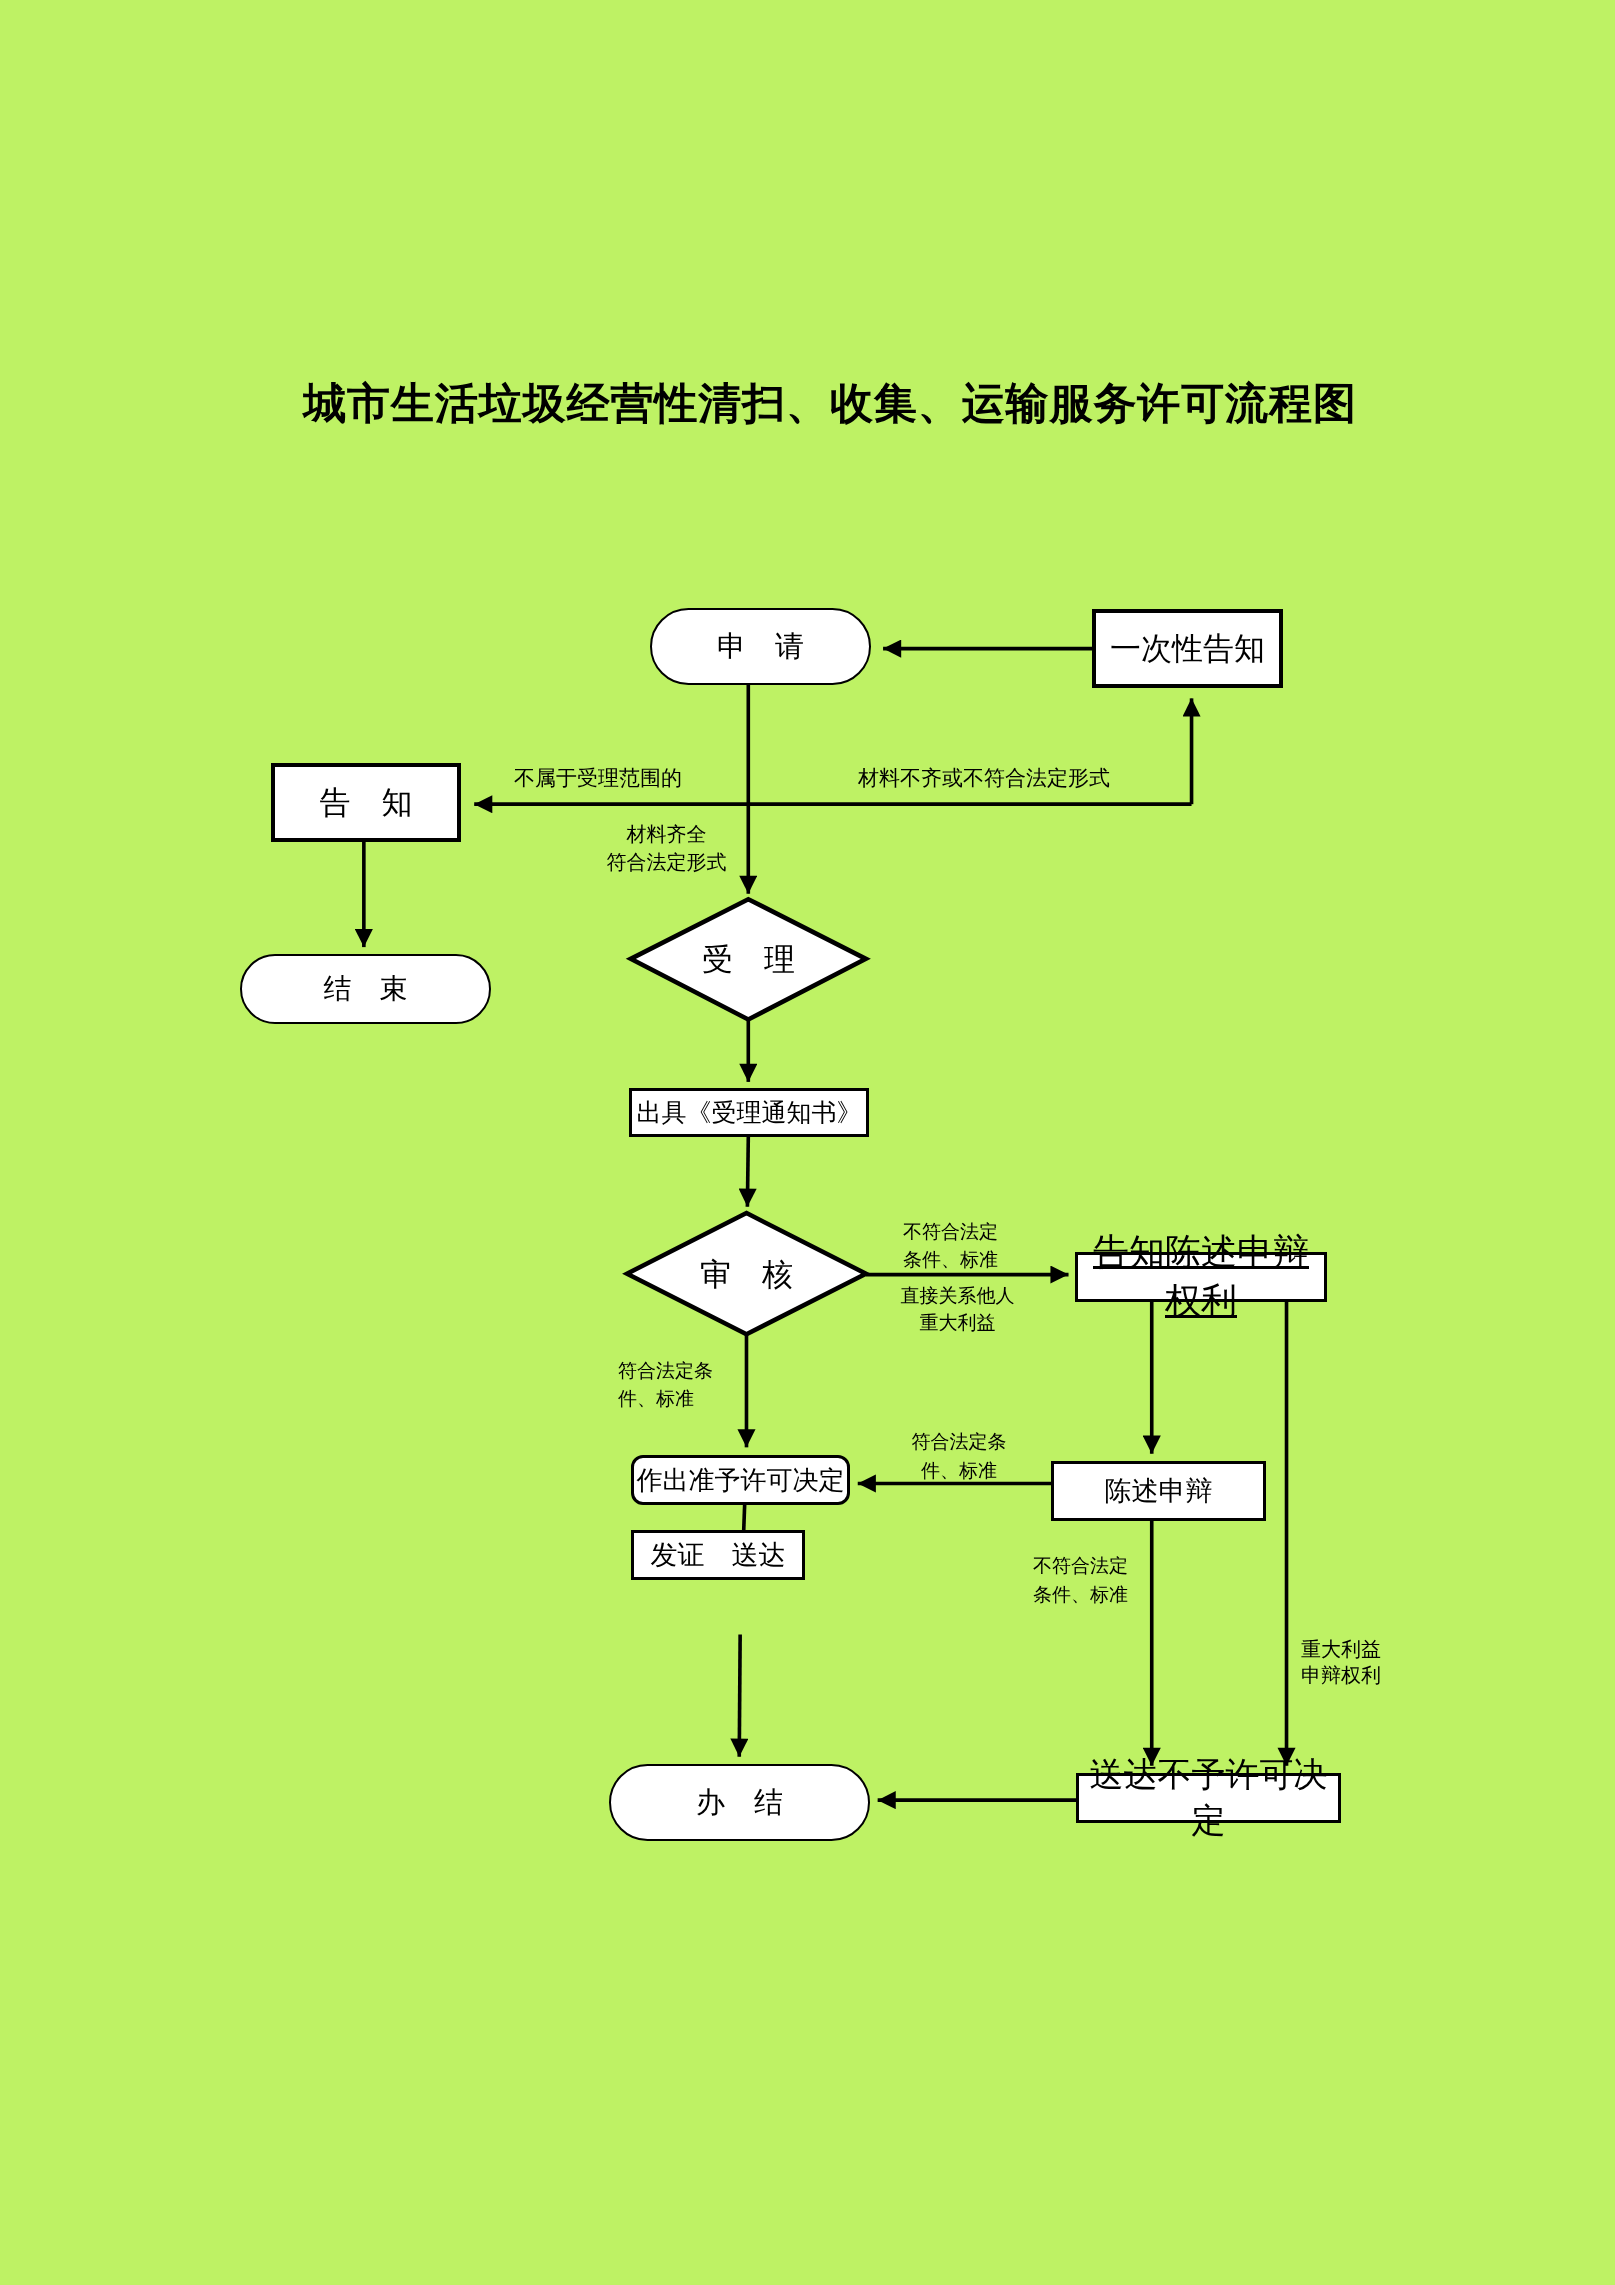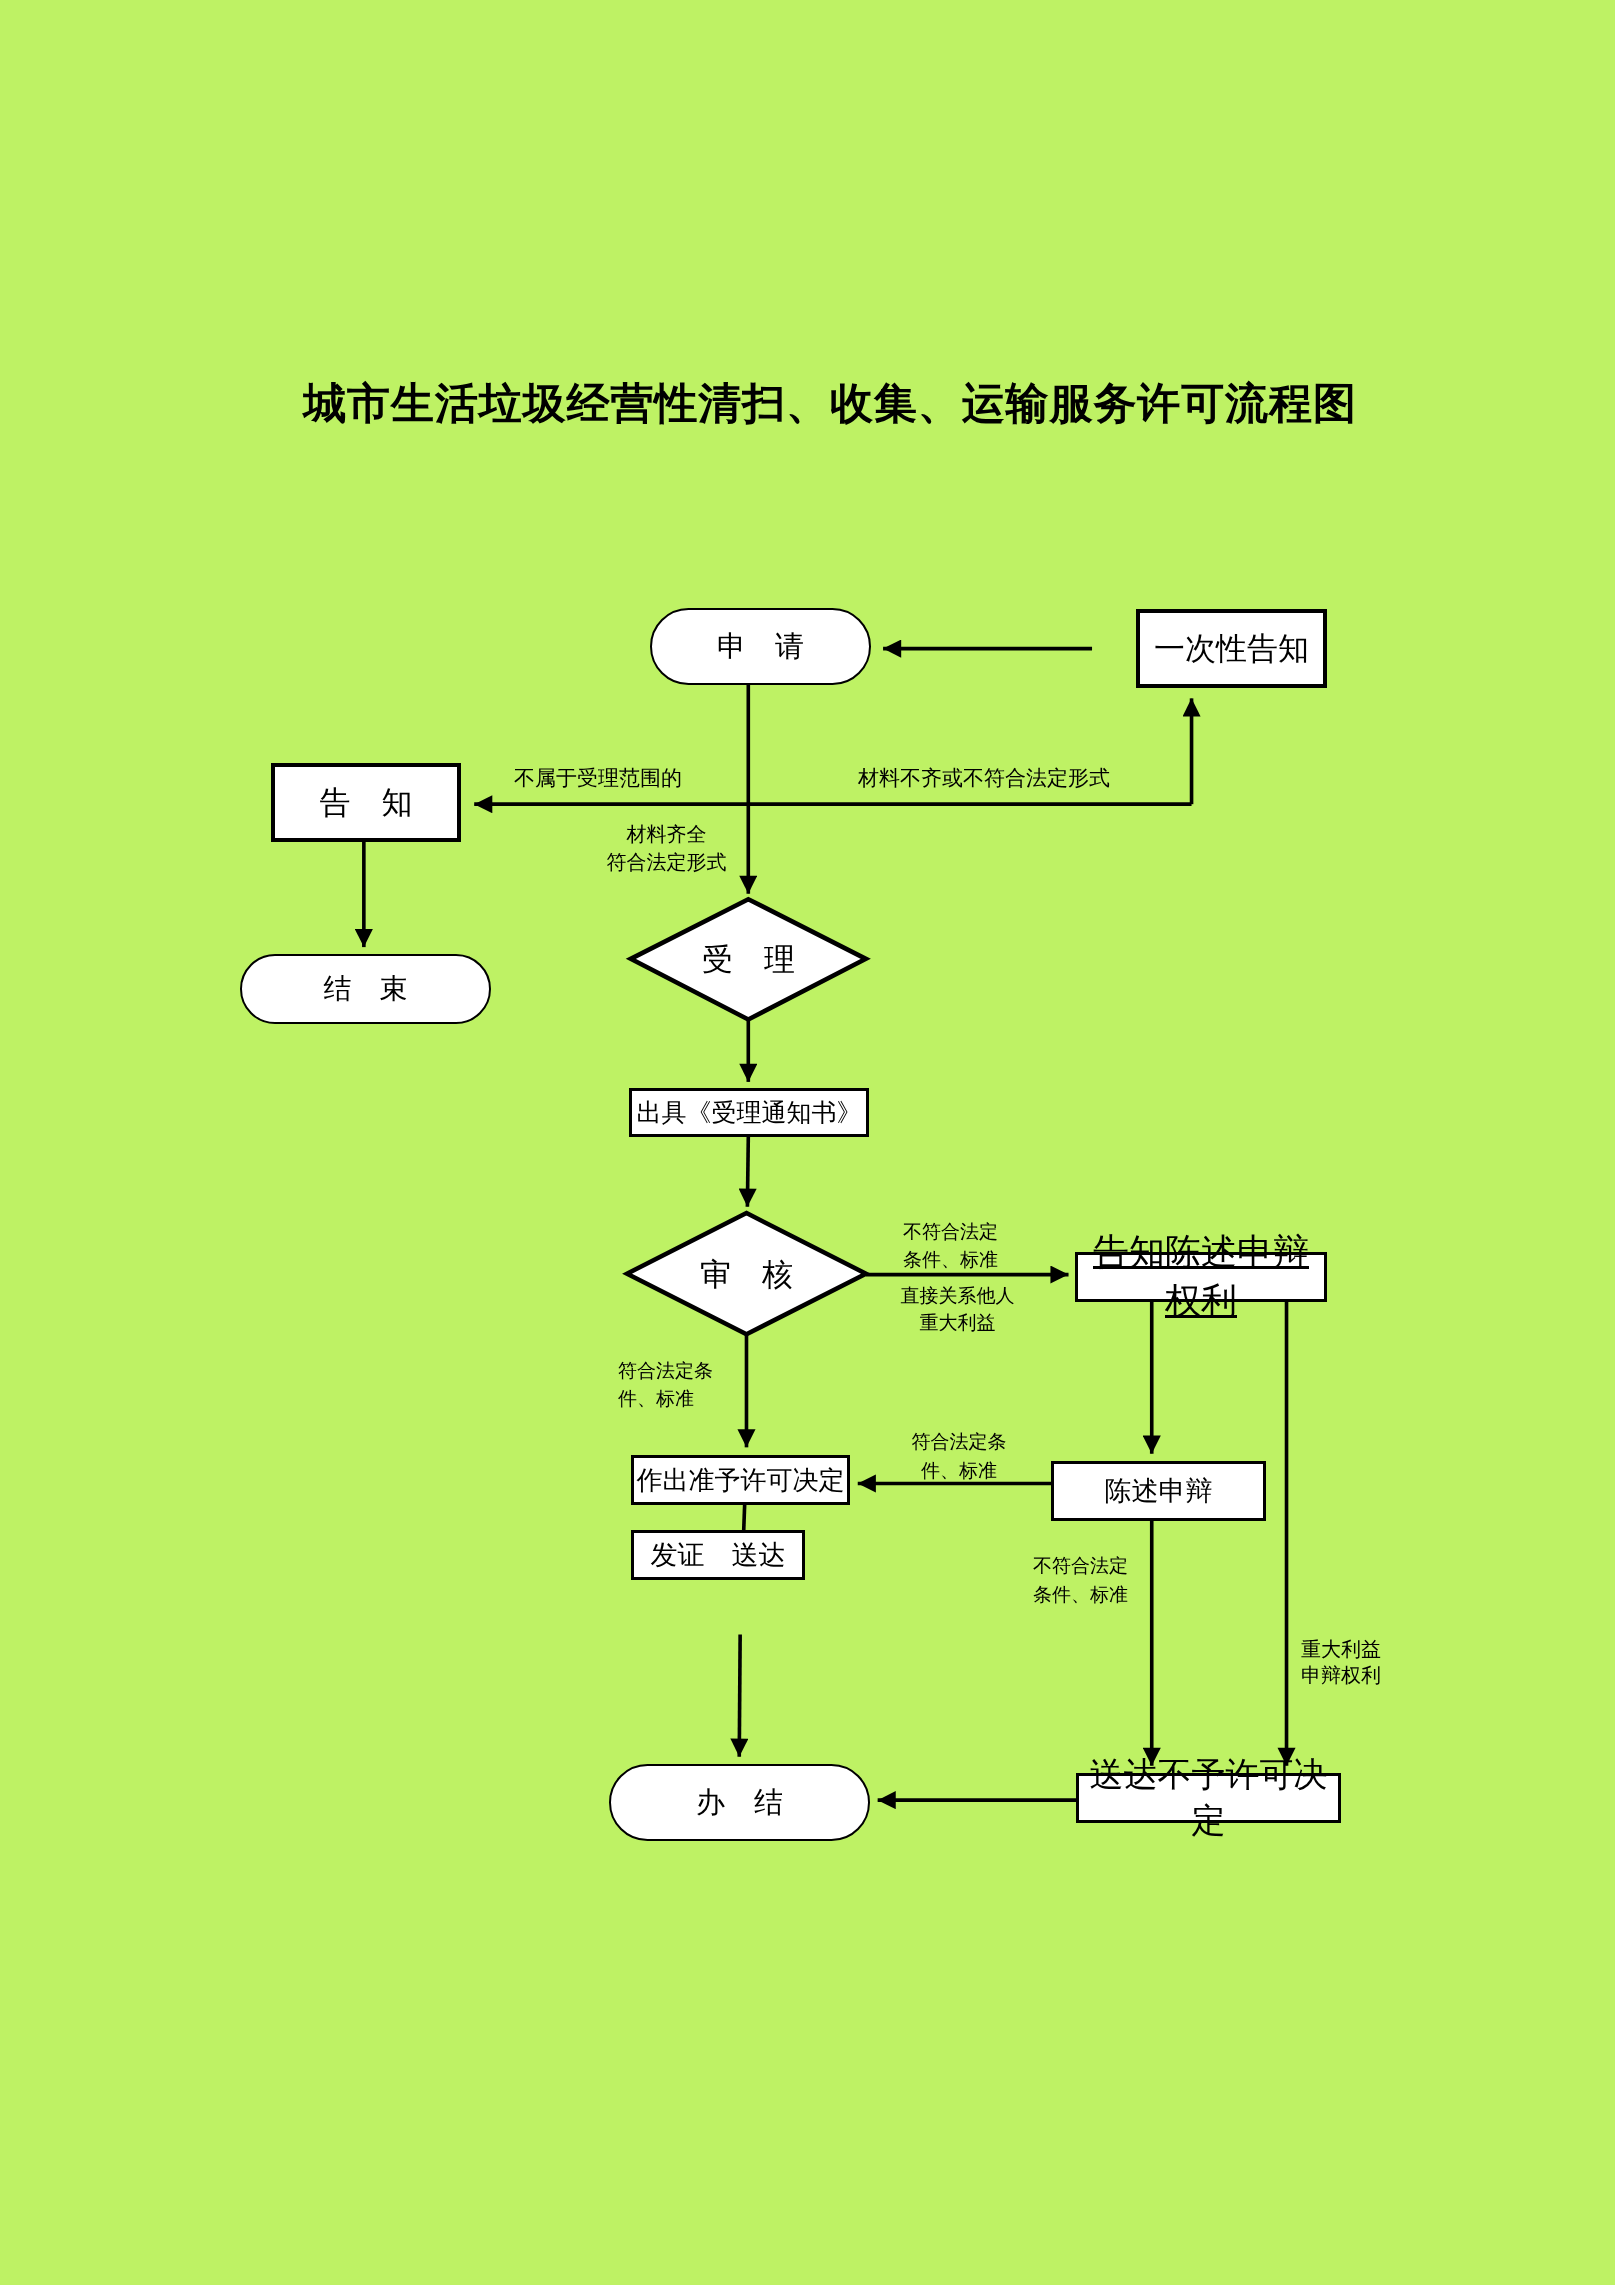--- a/index.html
+++ b/index.html
@@ -84,35 +84,35 @@
       <line x1="1190" y1="1990" x2="970" y2="1990" marker-end="url(#arr)"></line>
     </g>
     <g stroke="#000" stroke-width="5" fill="#ffffff">
       <polygon points="827,994 957,1060 827,1127 697,1060"></polygon>
       <polygon points="825,1341 957,1408 825,1475 693,1408"></polygon>
     </g>
   </svg>
 
   <div class="node stadium" style="left:650px; top:608px; width:221px; height:77px; font-size:29px;">申　请</div>
 
-  <div class="node rect-thick" style="left:1092px; top:609px; width:191px; height:79px; font-size:31px;margin-left:44px;">一次性告知</div>
+  <div class="node rect-thick" style="left:1092px; top:609px; width:191px; height:79px; font-size:31px;">一次性告知</div>
 
   <div class="node rect-thick" style="left:271px; top:763px; width:190px; height:79px; font-size:31px;">告　知</div>
 
   <div class="node stadium" style="left:240px; top:954px; width:251px; height:70px; font-size:28px;">结　束</div>
 
   <div class="diamond-label" style="left:658px; top:939px;">受　理</div>
 
   <div class="node rect" style="left:629px; top:1088px; width:240px; height:49px; font-size:25px;">出具《受理通知书》</div>
 
   <div class="diamond-label" style="left:656px; top:1254px;">审　核</div>
 
   <div class="node rect" style="left:1075px; top:1252px; width:252px; height:50px; font-size:36px;text-decoration:underline;">告知陈述申辩权利</div>
 
-  <div class="node rect" style="left:631px; top:1455px; width:219px; height:50px; font-size:26px;">作出准予许可决定</div>
+  <div class="node rect" style="left:631px; top:1455px; width:219px; height:50px; font-size:26px;border-radius:12px;">作出准予许可决定</div>
 
   <div class="node rect" style="left:1051px; top:1461px; width:215px; height:60px; font-size:27px;">陈述申辩</div>
 
   <div class="node rect" style="left:631px; top:1530px; width:174px; height:50px; font-size:27px;">发证　送达</div>
 
   <div class="node stadium" style="left:609px; top:1764px; width:261px; height:77px; font-size:29px;">办　结</div>
 
   <div class="node rect" style="left:1076px; top:1773px; width:265px; height:50px; font-size:34px;">送达不予许可决定</div>
 
   <div class="edge-label" style="left:503px; top:764px; width:190px; font-size:21px;">不属于受理范围的</div>

